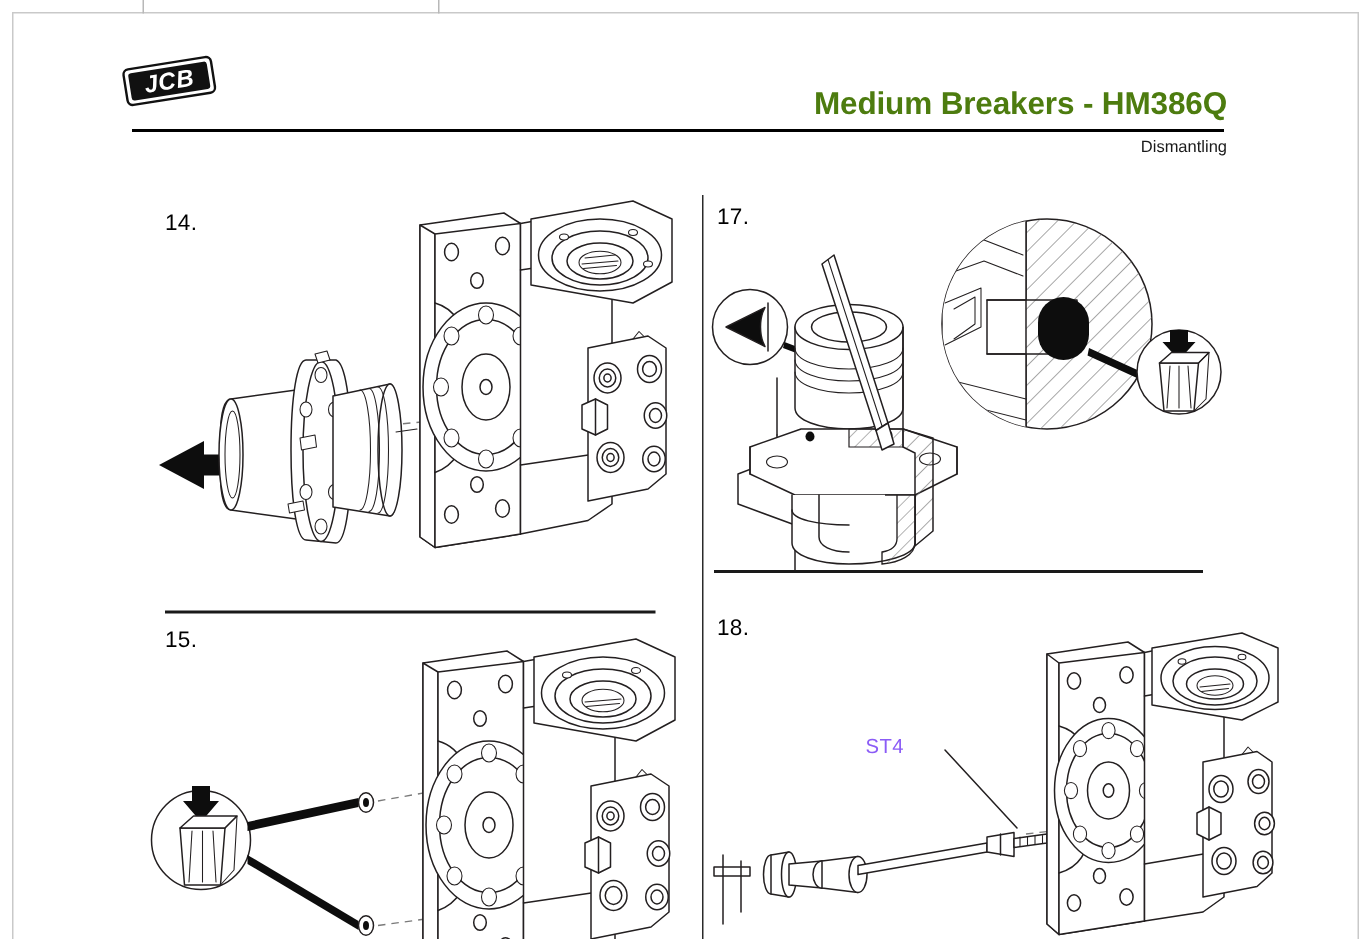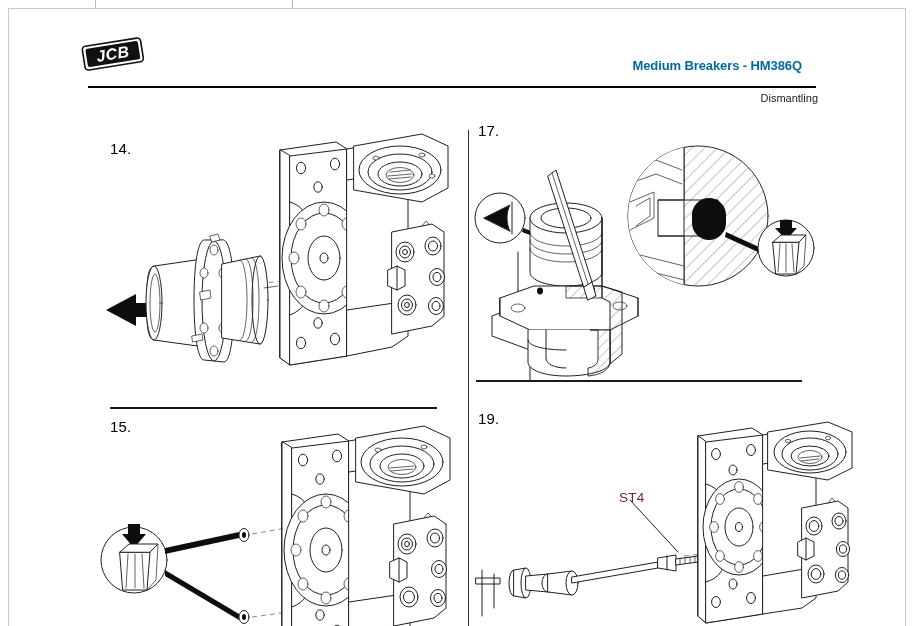--- a/index.html
+++ b/index.html
@@ -45,25 +45,25 @@
   .logo {
     position: absolute;
     left: 82px;
     top: 38px;
     width: 62px;
     height: 34px;
   }
 
   .header-title {
     position: absolute;
-    right: 112px;
+    right: 96px;
     top: 58px;
-    font-size: 13px;
+    font-size: 21px;
     font-weight: bold;
-    color: #0369a1;
+    color: #4d7c0f;
     letter-spacing: -0.1px;
     white-space: nowrap;
   }
 
   .header-rule {
     position: absolute;
     left: 88px;
     top: 86px;
     width: 728px;
     height: 0;
@@ -100,39 +100,39 @@
 
   
   .step-num {
     position: absolute;
     font-size: 15px;
     color: #000;
     letter-spacing: 0.2px;
   }
   .num-14 { left: 110px; top: 140px; }
   .num-15 { left: 110px; top: 418px; }
-  .num-17 { left: 478px; top: 122px; }
+  .num-17 { left: 478px; top: 136px; }
   .num-18 { left: 478px; top: 410px; }
 
   
   .figure {
     position: absolute;
   }
   .fig-14 { left: 92px;  top: 140px; }
   .fig-15 { left: 92px;  top: 428px; }
   .fig-17 { left: 470px; top: 140px; }
   .fig-18 { left: 470px; top: 408px; }
 
   
   .callout-label {
     position: absolute;
-    left: 619px;
+    left: 577px;
     top: 490px;
     font-size: 13.5px;
-    color: #7f1d1d;
+    color: #8b5cf6;
     letter-spacing: 0.3px;
     text-align: right;
   }
 
   svg { display: block; overflow: visible; }
   .ln   { fill: none; stroke: #231f20; stroke-width: 1; stroke-linejoin: round; stroke-linecap: round; }
   .ln-t { fill: none; stroke: #231f20; stroke-width: 0.7; stroke-linejoin: round; stroke-linecap: round; }
   .dash { fill: none; stroke: #7a7a7a; stroke-width: 0.9; stroke-dasharray: 5 4; }
   .fillw { fill: #ffffff; }
   .fillk { fill: #0d0d0d; }
@@ -164,21 +164,21 @@
 
   <div class="header-subtitle">Dismantling</div>
 
   <div class="col-divider"></div>
   <div class="step-rule rule-left"></div>
   <div class="step-rule rule-right"></div>
 
   <div class="step-num num-14">14.</div>
   <div class="step-num num-15">15.</div>
   <div class="step-num num-17">17.</div>
-  <div class="step-num num-18">19.</div>
+  <div class="step-num num-18">18.</div>
 
   <div class="figure fig-14">
     <svg width="360" height="260" viewBox="0 0 360 260">
 
       <g>
         <path class="fillk" d="M14,170 L44,154 L44,163 L78,163 L78,177 L44,177 L44,186 Z"></path>
       </g>
 
       <line class="dash" x1="96" y1="150" x2="300" y2="131"></line>
 

